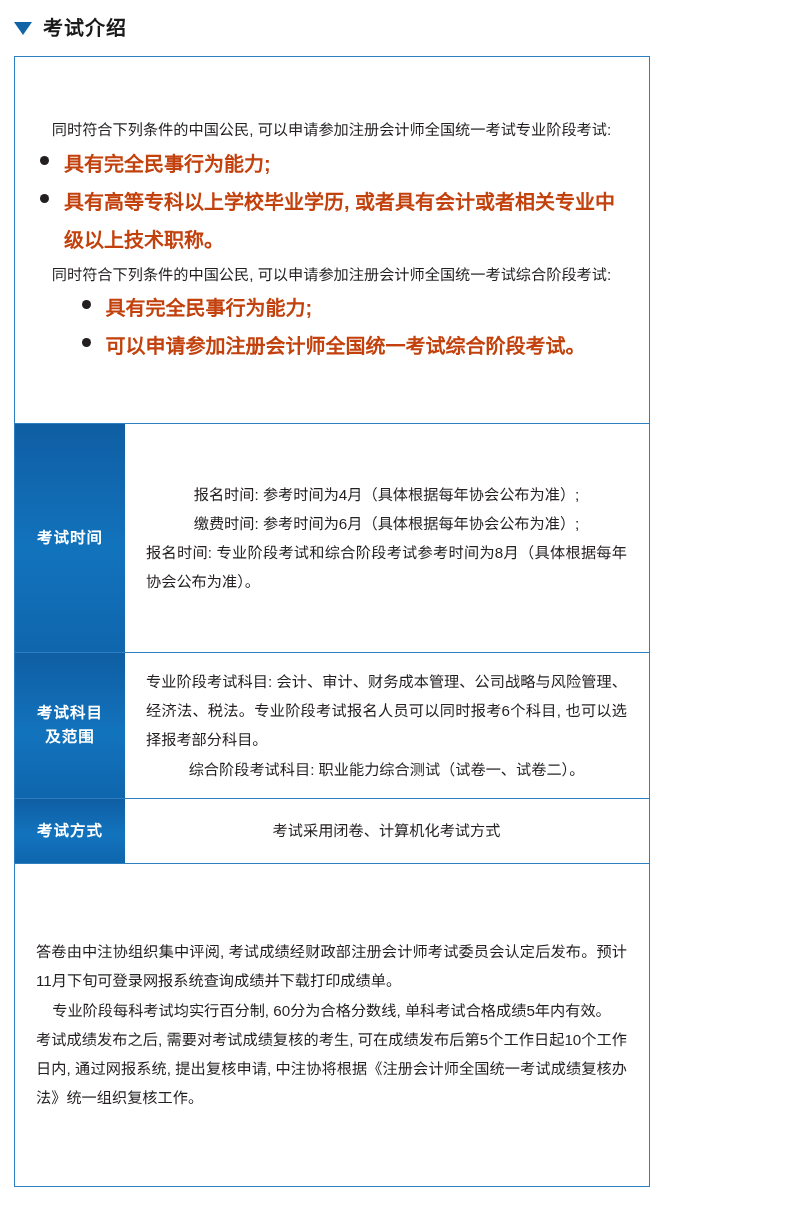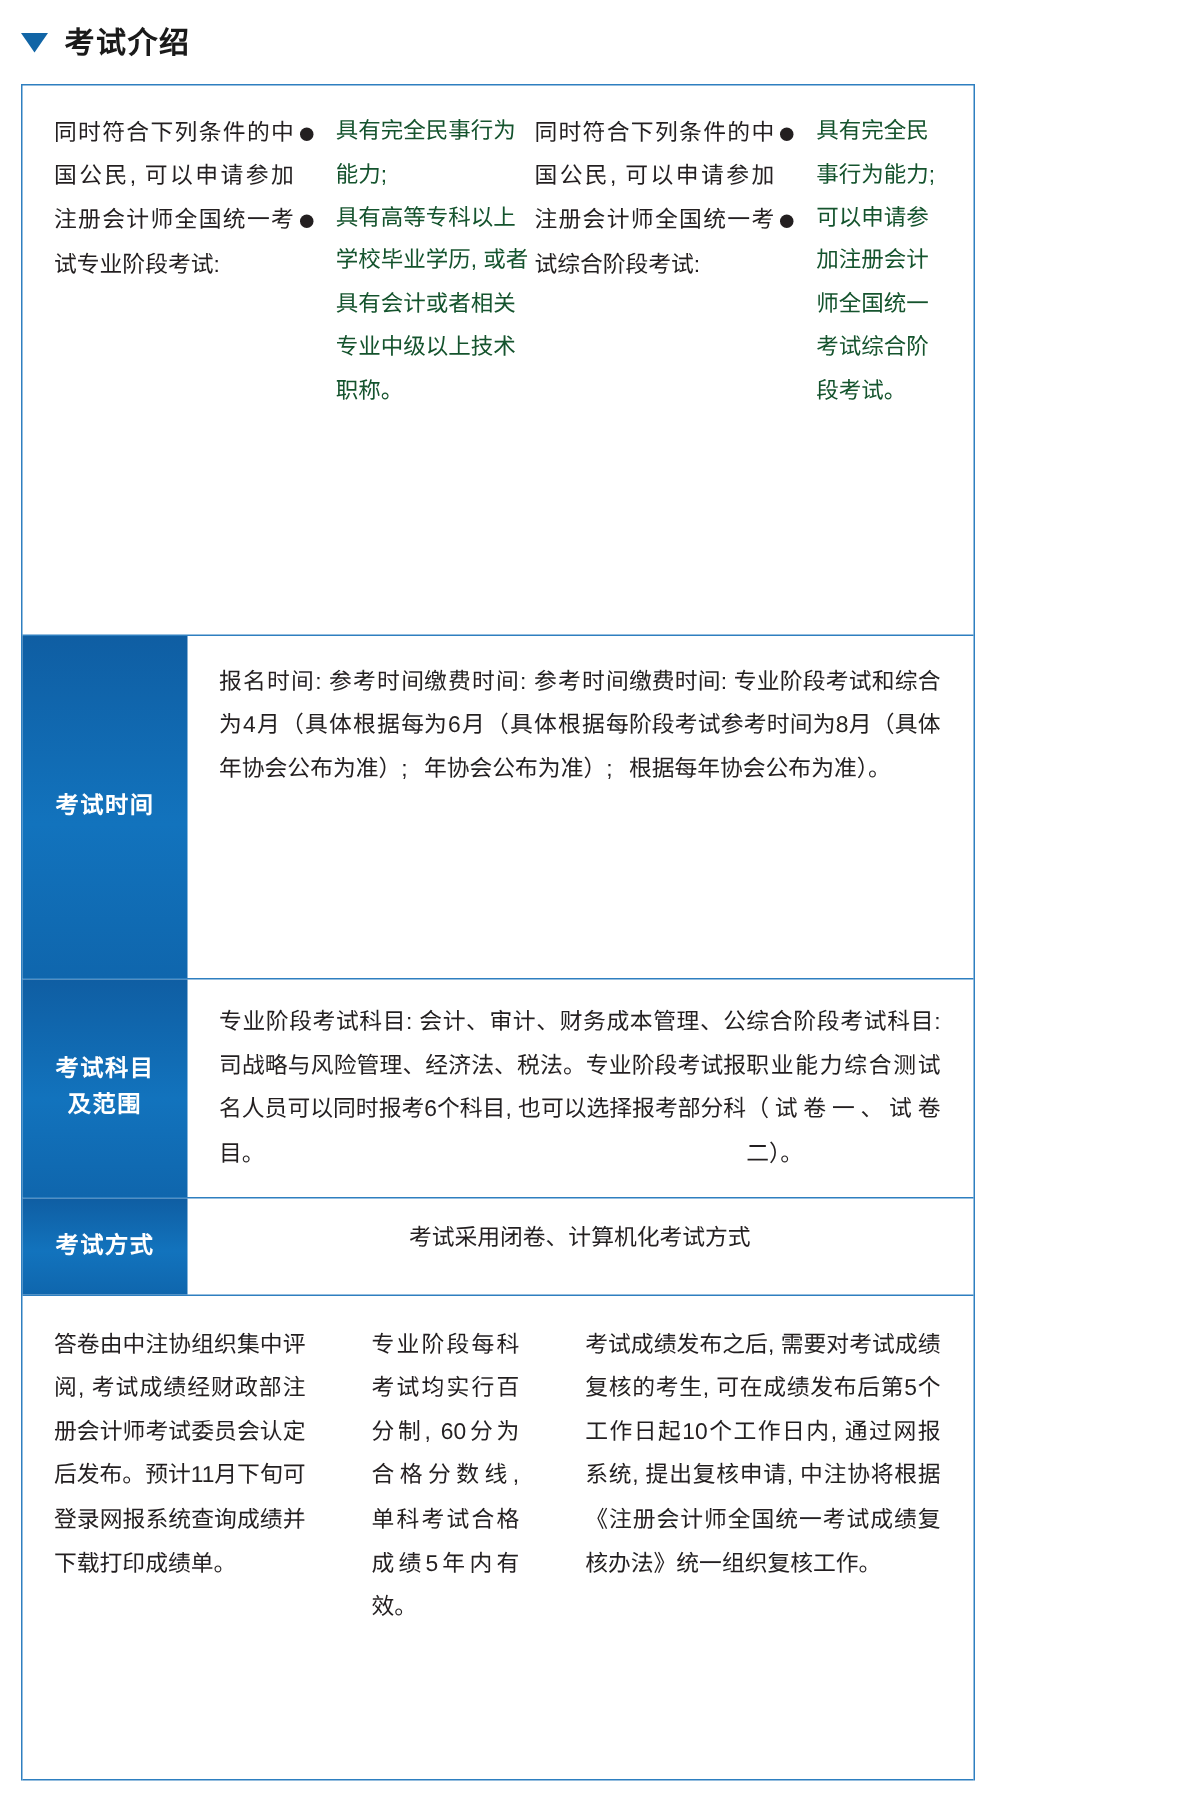--- a/index.html
+++ b/index.html
@@ -74,59 +74,61 @@
     text-align: center;
     line-height: 1.55;
     padding: 6px 4px;
     box-sizing: border-box;
   }
   .content-cell {
     flex: 1 1 auto;
     padding: 14px 22px 14px 21px;
     box-sizing: border-box;
     display: flex;
-    flex-direction: row;
+    flex-direction: column;
     justify-content: center;
+    align-items: center;
   }
   .para {
     font-size: 15.2px;
     line-height: 1.92;
     color: #231f20;
     margin: 0;
     text-align: justify;
   }
   .bullets {
     list-style: none;
     margin: 0;
     padding: 0;
   }
   .bullets li {
     position: relative;
     padding-left: 28px;
-    font-size: 15px;
+    font-size: 20px;
     line-height: 1.92;
-    color: #14532d;
+    color: #c2410c;
+    font-weight: bold;
   }
   .bullets li::before {
     content: "";
     position: absolute;
     left: 4px;
     top: 11px;
     width: 9px;
     height: 9px;
     border-radius: 50%;
     background: #231f20;
   }
 
   
   .row-signup .content-cell { padding-top: 17px; padding-bottom: 16px; }
   .row-time .content-cell { padding-top: 16px; padding-bottom: 16px; }
   .row-subject .content-cell { padding-top: 14px; padding-bottom: 14px; }
   .row-method .content-cell { padding-top: 12px; padding-bottom: 12px; }
-  .row-release .content-cell { padding-top: 18px; padding-bottom: 18px; gap: 44px; }
+  .row-release .content-cell { padding-top: 18px; padding-bottom: 18px; }
 
   .row-method { min-height: 64px; }
   .row-release { min-height: 322px; }
   .row-signup { min-height: 366px; }
   .row-time { min-height: 228px; }
   .row-subject { min-height: 142px; }
 </style>
 </head>
 <body>
 
@@ -152,21 +154,21 @@
           <li>可以申请参加注册会计师全国统一考试综合阶段考试。</li>
         </ul>
       </div>
     </div>
 
     <div class="row row-time">
       <div class="label-cell">考试时间</div>
       <div class="content-cell">
         <p class="para">报名时间: 参考时间为4月（具体根据每年协会公布为准）;</p>
         <p class="para">缴费时间: 参考时间为6月（具体根据每年协会公布为准）;</p>
-        <p class="para">缴费时间: 专业阶段考试和综合阶段考试参考时间为8月（具体根据每年协会公布为准）。</p>
+        <p class="para">报名时间: 专业阶段考试和综合阶段考试参考时间为8月（具体根据每年协会公布为准）。</p>
       </div>
     </div>
 
     <div class="row row-subject">
       <div class="label-cell" style="white-space: pre-line;">考试科目
 及范围</div>
       <div class="content-cell">
         <p class="para">专业阶段考试科目: 会计、审计、财务成本管理、公司战略与风险管理、经济法、税法。专业阶段考试报名人员可以同时报考6个科目, 也可以选择报考部分科目。</p>
         <p class="para">综合阶段考试科目: 职业能力综合测试（试卷一、试卷二）。</p>
       </div>

